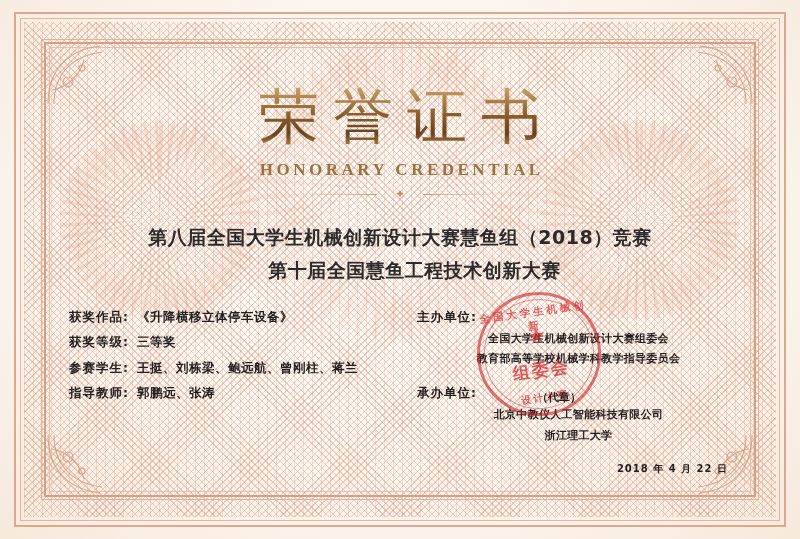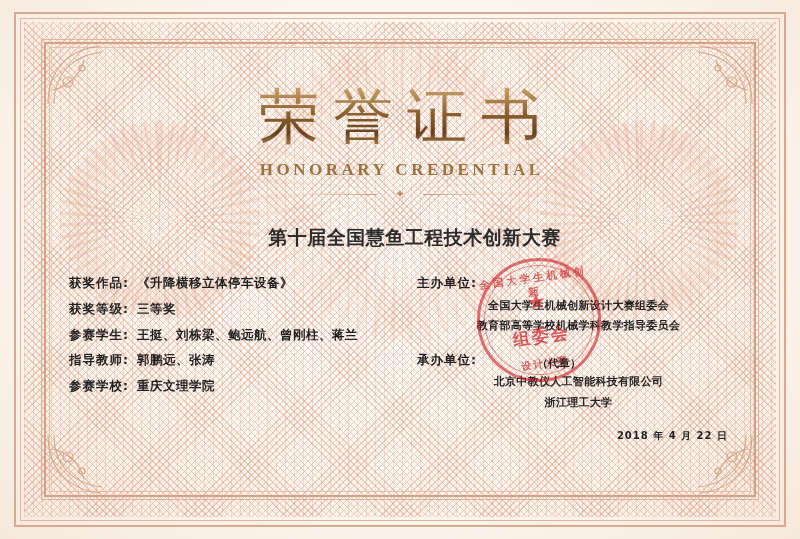--- a/index.html
+++ b/index.html
@@ -350,20 +350,21 @@
 
   <div class="content">
 
     <div class="title-zh">荣誉证书</div>
     <div class="title-en">HONORARY  CREDENTIAL</div>
     <div class="title-sep">
         <i>✦</i>
       </div>
 
     <div class="headline">
+      <span class="l1">第八届全国大学生机械创新设计大赛慧鱼组（2018）竞赛</span>
       <span class="l2">第十届全国慧鱼工程技术创新大赛</span>
     </div>
 
     <div class="body-area">
 
       <div class="col-left">
         <div class="field">
           <span class="lab">获奖作品:</span>
           <span class="val">《升降横移立体停车设备》</span>
         </div>
@@ -371,24 +372,20 @@
           <span class="lab">获奖等级:</span>
           <span class="val">三等奖</span>
         </div>
         <div class="field">
           <span class="lab">参赛学生:</span>
           <span class="val">王挺、刘栋梁、鲍远航、曾刚柱、蒋兰</span>
         </div>
         <div class="field">
           <span class="lab">指导教师:</span>
           <span class="val">郭鹏远、张涛</span>
-        </div>
-        <div class="field">
-          <span class="lab">参赛学校:</span>
-          <span class="val">重庆文理学院</span>
         </div>
       </div>
 
       <div class="col-right">
         <div class="org-block">
           <div class="org-title">主办单位:</div>
           <div class="org-line">全国大学生机械创新设计大赛组委会</div>
           <div class="org-line">教育部高等学校机械学科教学指导委员会</div>
         </div>
         <div class="org-block second">

